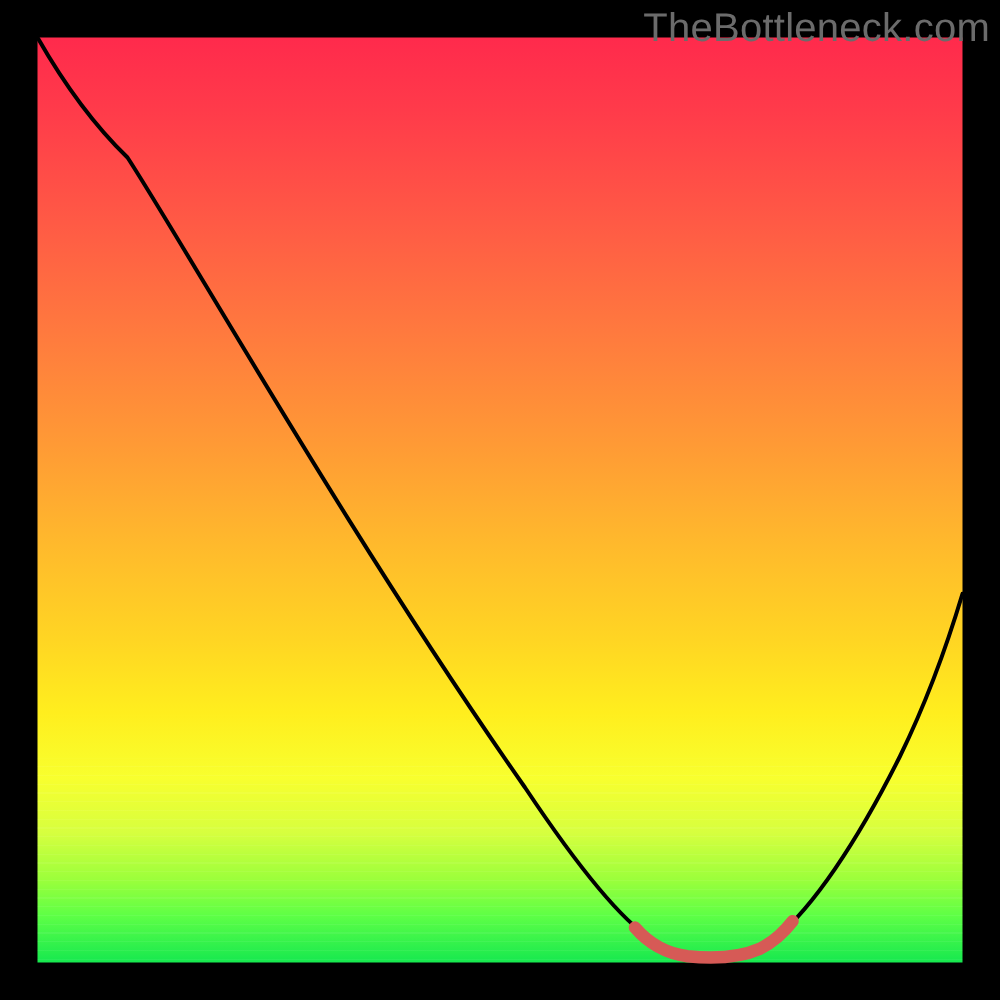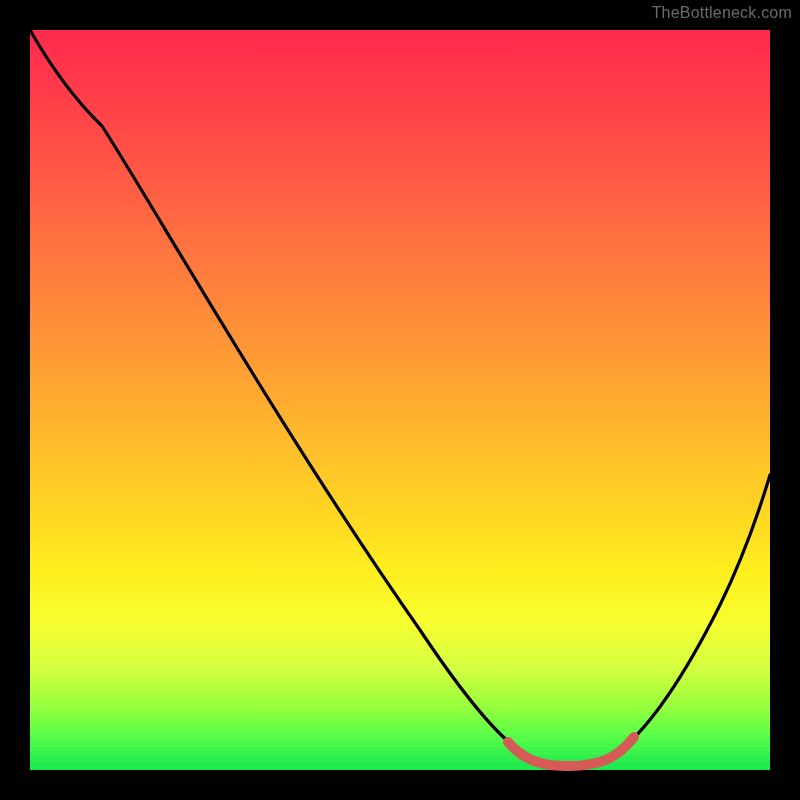--- a/index.html
+++ b/index.html
@@ -15,21 +15,21 @@
     position: relative;
     width: 800px;
     height: 800px;
     background: #000;
   }
   .watermark {
     position: absolute;
     top: 4px;
     right: 8px;
     color: #6b6b6b;
-    font-size: 16px;
+    font-size: 32px;
     font-weight: 400;
     letter-spacing: 0.2px;
     z-index: 50;
   }
   .plot {
     position: absolute;
     left: 30px;
     top: 30px;
     width: 740px;
     height: 740px;

